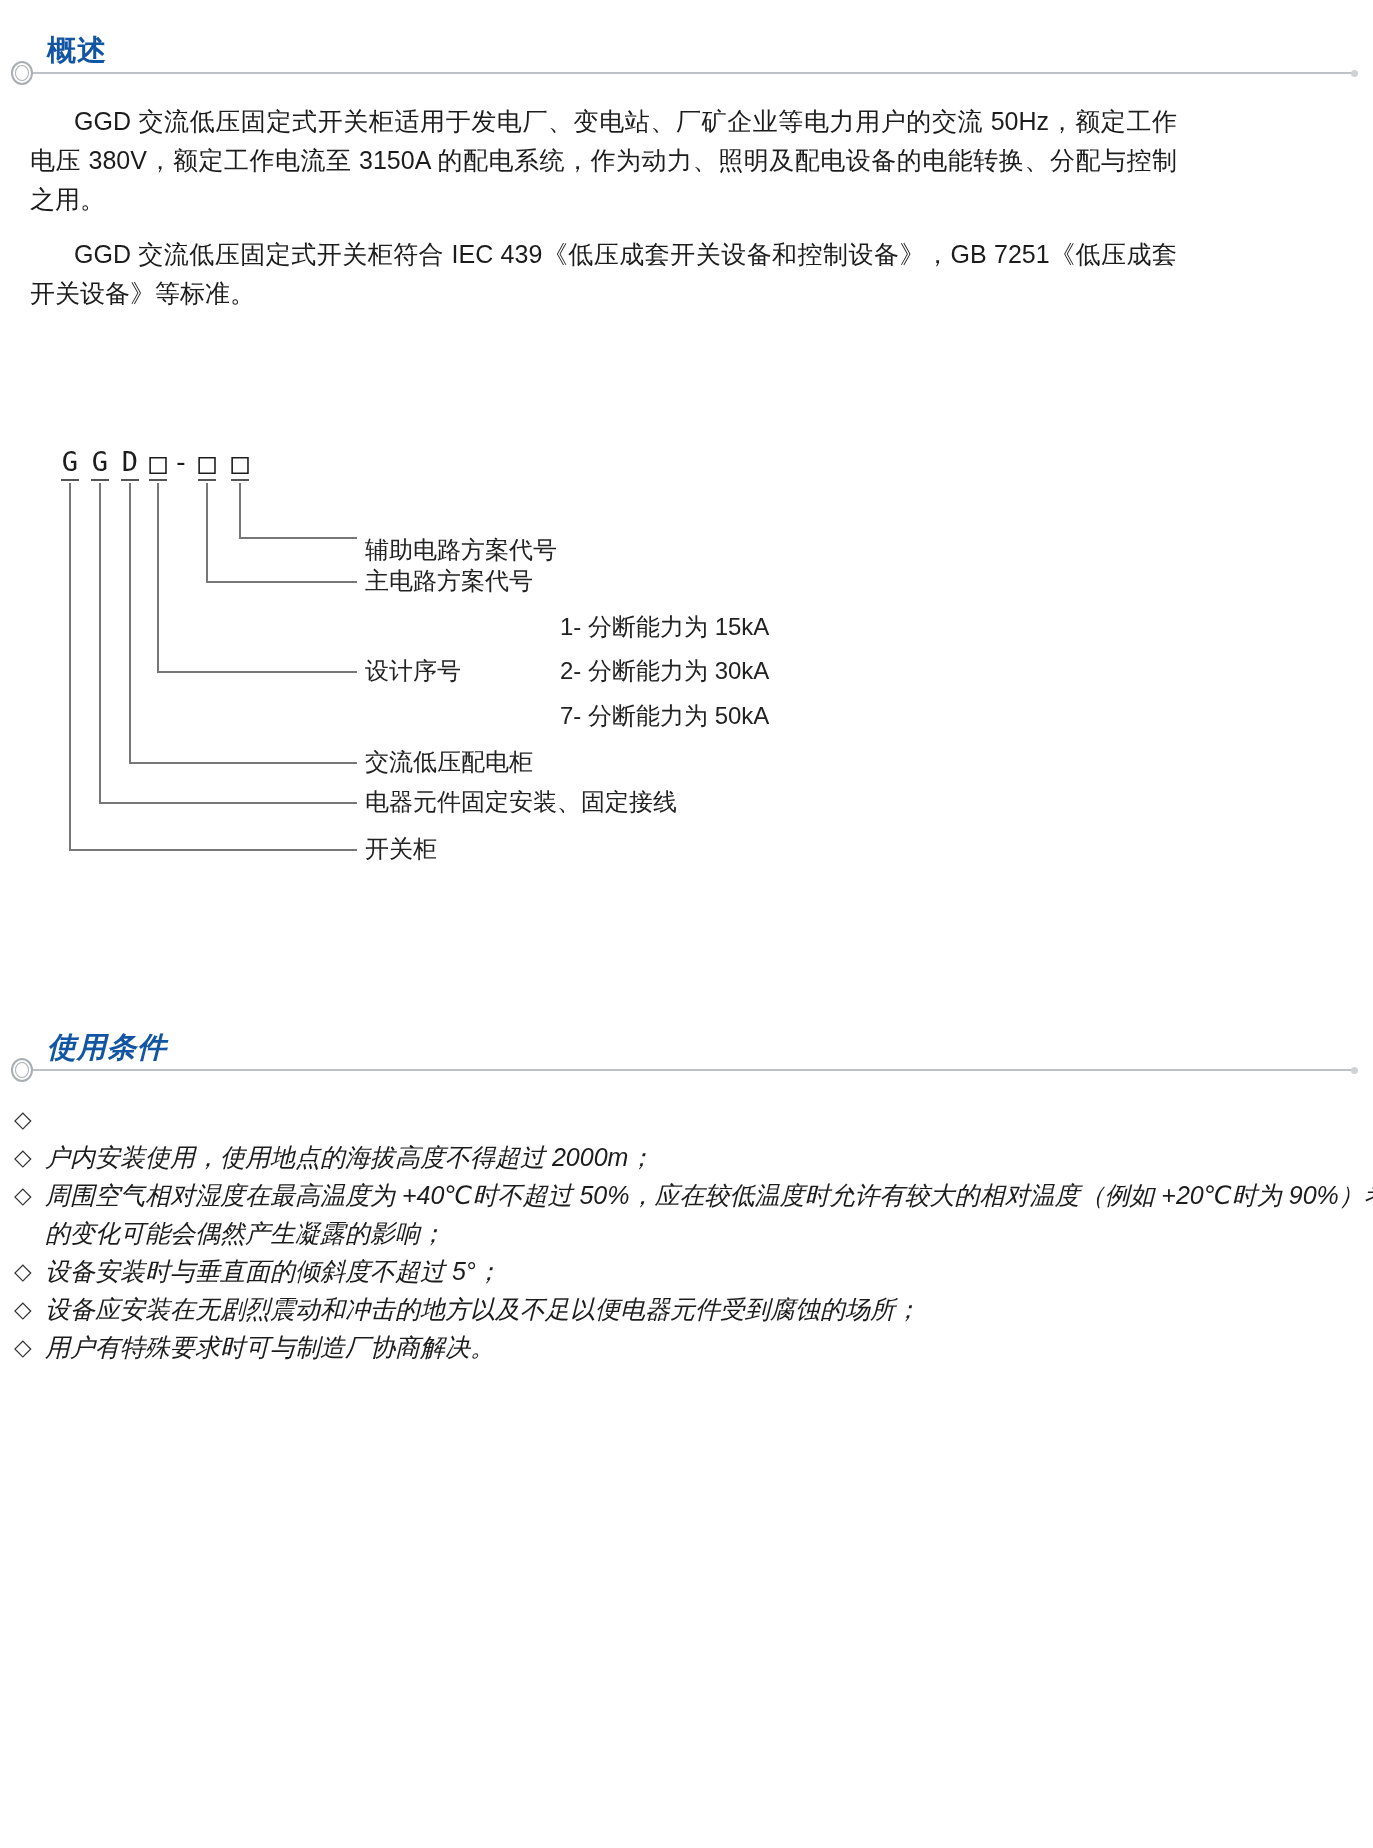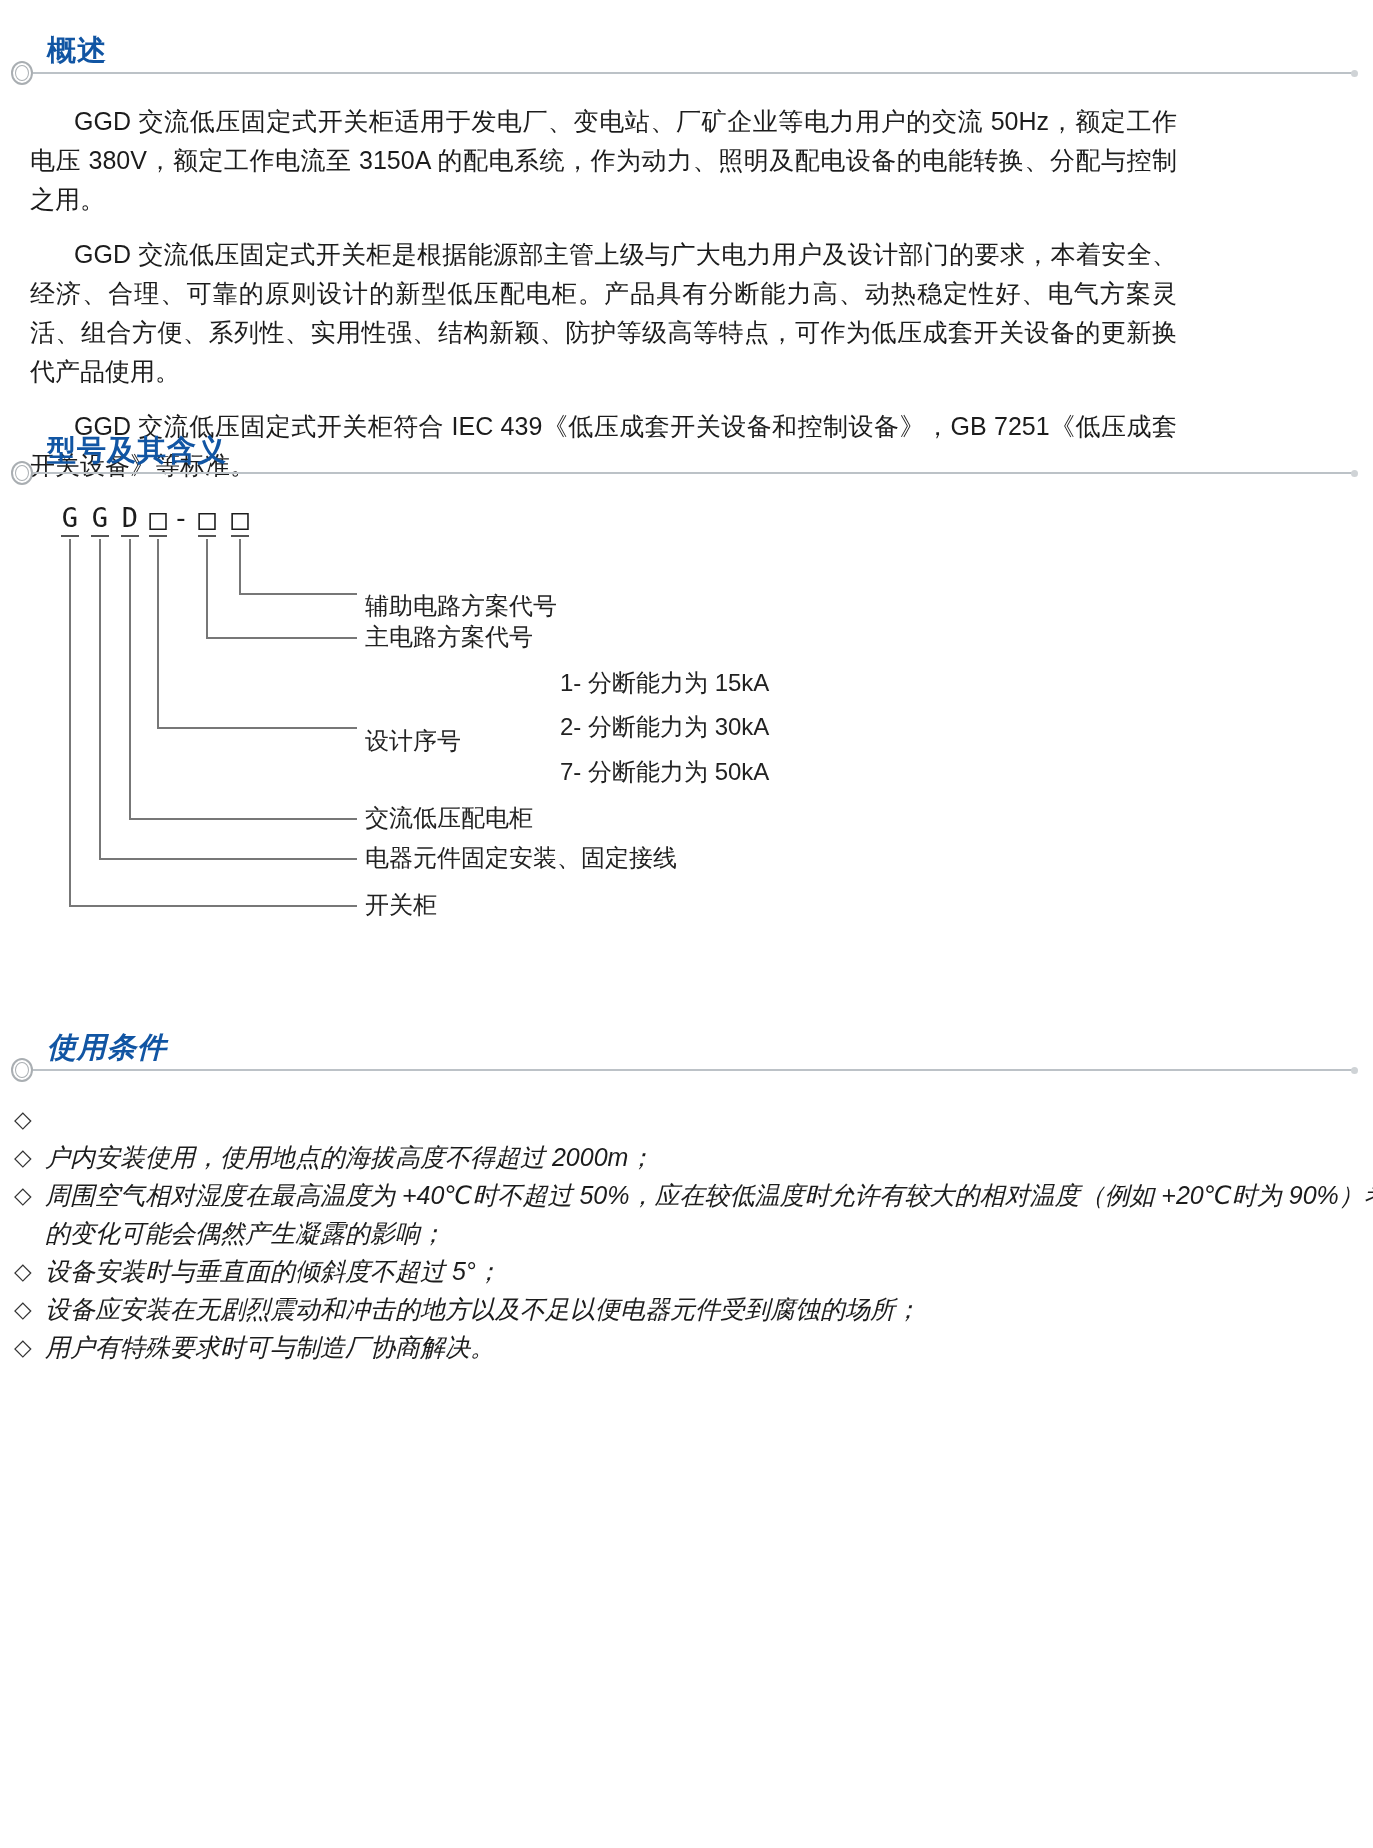--- a/index.html
+++ b/index.html
@@ -57,31 +57,25 @@
 <body>
 
 <div class="section" id="sec-overview">
   <div class="sec-head">
     <span class="sec-ring"></span>
     <div class="sec-title">概述</div>
     <div class="sec-rule"></div>
   </div>
   <div class="body-text">
     <p>GGD 交流低压固定式开关柜适用于发电厂、变电站、厂矿企业等电力用户的交流 50Hz，额定工作电压 380V，额定工作电流至 3150A 的配电系统，作为动力、照明及配电设备的电能转换、分配与控制之用。</p>
-    <p>GGD 交流低压固定式开关柜是根据能源部主管上级与广大电力用户及设计部门的要求，本着安全、经济、合理、可靠的原则设计的新型低压配电柜。产品具有分断能力高、动热稳定性好、电气方案灵活、组合方便、系列性、实用性强、结构新颖、防护等级高等特点，可作为低压成套开关设备的更新换代产品使用。</p>
     <p>GGD 交流低压固定式开关柜符合 IEC 439《低压成套开关设备和控制设备》，GB 7251《低压成套开关设备》等标准。</p>
   </div>
 </div>
 
 <div class="section" id="sec-model">
-  <div class="sec-head">
-    <span class="sec-ring"></span>
-    <div class="sec-title">型号及其含义</div>
-    <div class="sec-rule"></div>
-  </div>
 
   <div class="diagram">
 
     <span class="code-char" style="left:70px">G</span>
     <span class="code-char" style="left:100px">G</span>
     <span class="code-char" style="left:130px">D</span>
     <span class="code-char boxch" style="left:158px">□</span>
     <span class="code-char" style="left:181px">-</span>
     <span class="code-char boxch" style="left:207px">□</span>
     <span class="code-char boxch" style="left:240px">□</span>
@@ -102,21 +96,21 @@
 
     <span class="hline" style="left:239px;top:91px;width:118px"></span>
     <span class="hline" style="left:206px;top:135px;width:151px"></span>
     <span class="hline" style="left:157px;top:225px;width:200px"></span>
     <span class="hline" style="left:129px;top:316px;width:228px"></span>
     <span class="hline" style="left:99px;top:356px;width:258px"></span>
     <span class="hline" style="left:69px;top:403px;width:288px"></span>
 
     <span class="dlabel col1" style="top:104px">辅助电路方案代号</span>
     <span class="dlabel col1" style="top:135px">主电路方案代号</span>
-    <span class="dlabel col1" style="top:239px">设计序号</span>
+    <span class="dlabel col1" style="top:225px">设计序号</span>
     <span class="dlabel col1" style="top:316px">交流低压配电柜</span>
     <span class="dlabel col1" style="top:356px">电器元件固定安装、固定接线</span>
     <span class="dlabel col1" style="top:403px">开关柜</span>
 
     <span class="dlabel col2" style="top:181px">1- 分断能力为 15kA</span>
     <span class="dlabel col2" style="top:225px">2- 分断能力为 30kA</span>
     <span class="dlabel col2" style="top:270px">7- 分断能力为 50kA</span>
   </div>
 </div>
 

